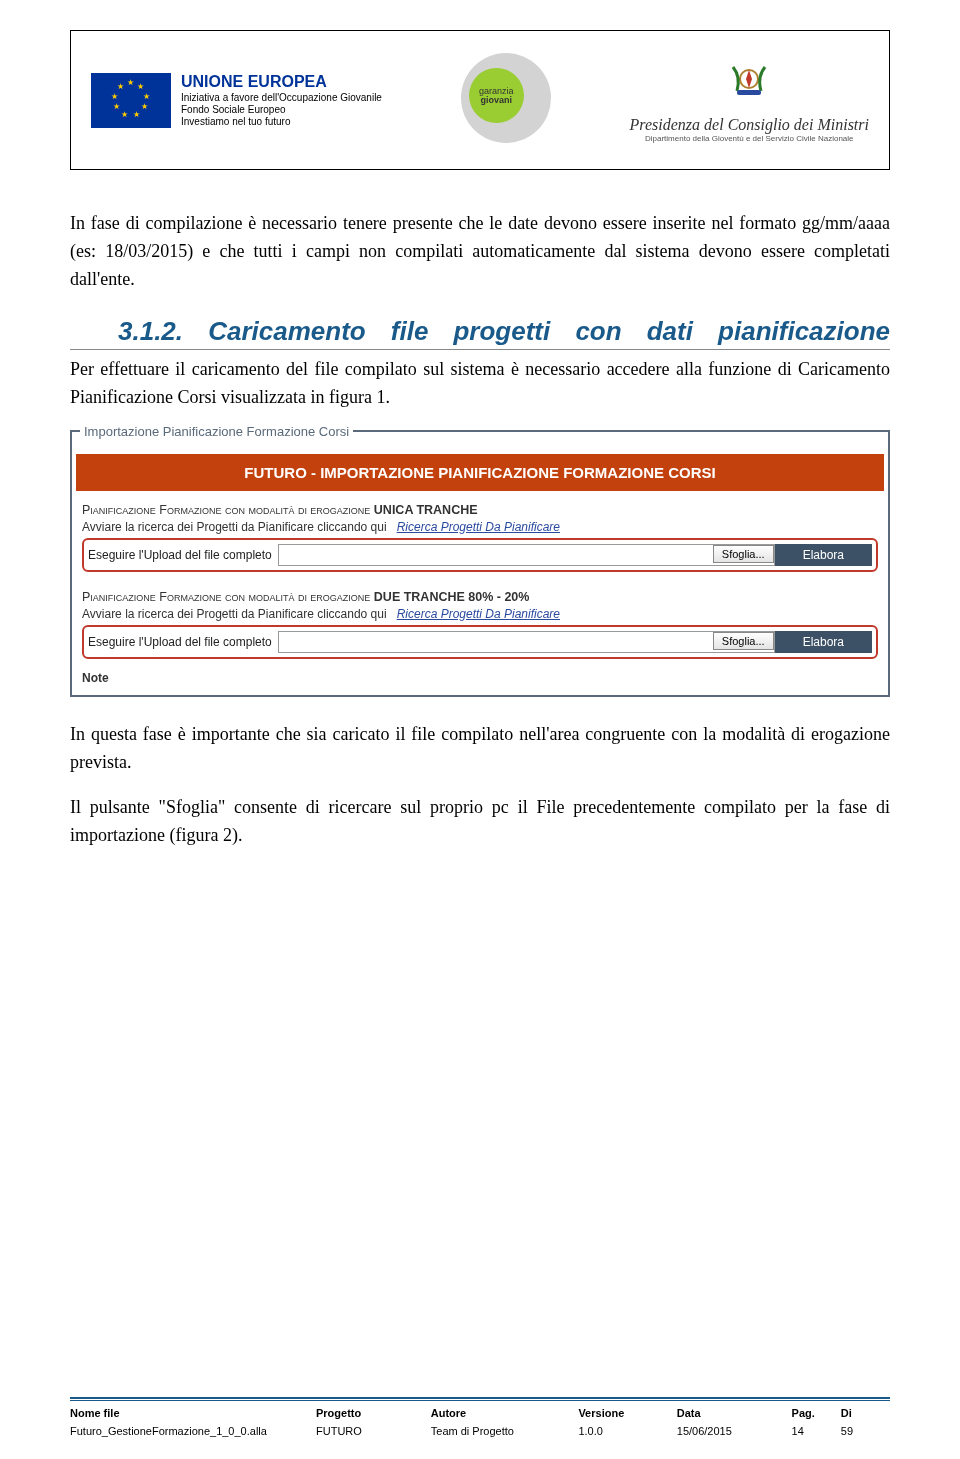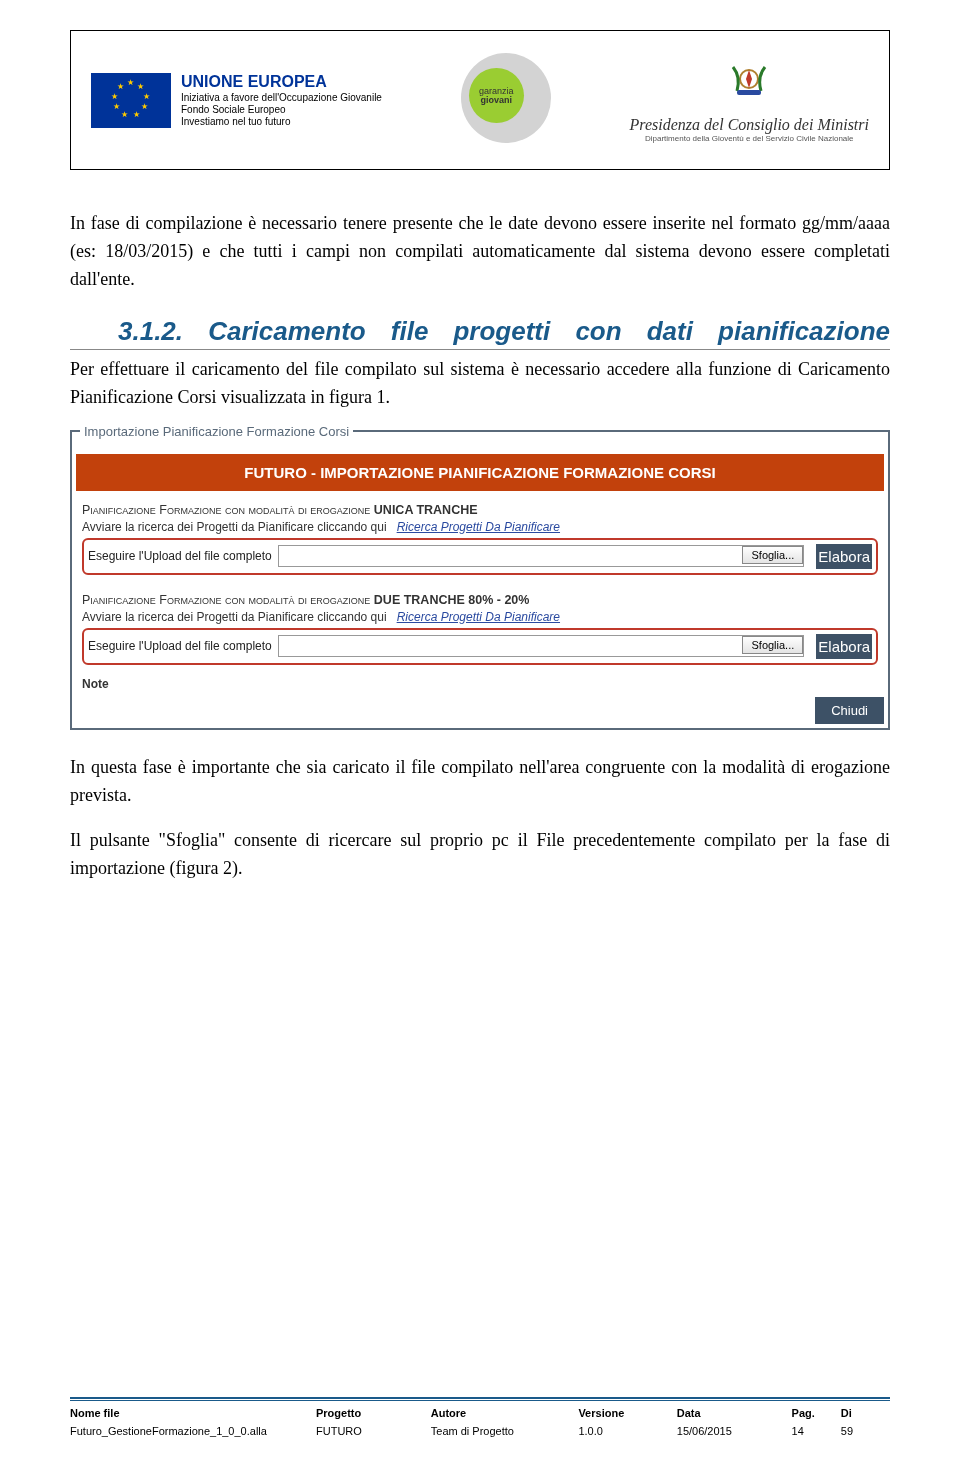--- a/index.html
+++ b/index.html
@@ -210,23 +210,23 @@
     border: 1px solid #888;
     background: linear-gradient(#fefefe,#e4e4e4);
     font-size: 11px;
     padding: 2px 8px;
     cursor: pointer;
   }
   .shot-elabora {
     background: #3d5166;
     color: #fff;
     border: none;
-    padding: 4px 2px;
-    margin-left: 12px;
-    font-size: 15px;
+    padding: 4px 28px;
+    margin-left: 0;
+    font-size: 12px;
     cursor: pointer;
   }
   .shot-note-label {
     font-weight: bold;
     font-size: 12px;
     color: #333;
     margin-top: 6px;
     margin-bottom: 6px;
     padding-left: 6px;
   }
@@ -381,23 +381,20 @@
           <div class="shot-file-input-box">
             <div class="shot-file-text"></div>
             <button class="shot-sfoglia">Sfoglia...</button>
           </div>
           <button class="shot-elabora">Elabora</button>
         </div>
       </div>
 
       <div class="shot-note-label">Note</div>
 
-      <div class="shot-chiudi-row">
-        <button class="shot-chiudi">Chiudi</button>
-      </div>
     </div>
   </fieldset>
 
   <p class="body-text">In questa fase è importante che sia caricato il file compilato nell'area congruente con la modalità di erogazione prevista.</p>
   <p class="body-text">Il pulsante "Sfoglia" consente di ricercare sul proprio pc il File precedentemente compilato per la fase di importazione (figura 2).</p>
 
   <div class="footer">
     <hr class="footer-rule1">
     <hr class="footer-rule2">
     <table class="footer-table">

